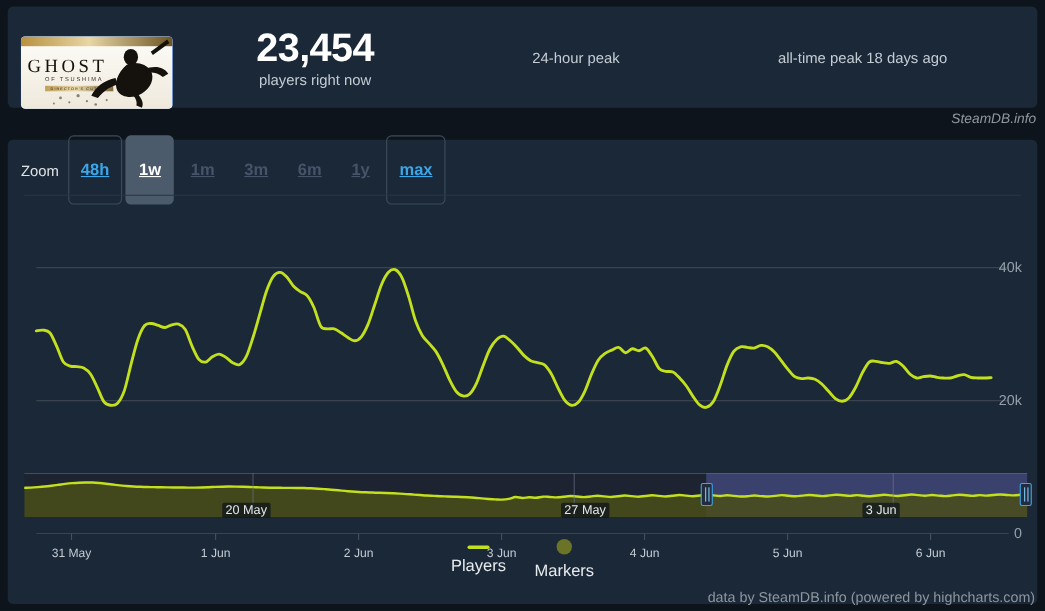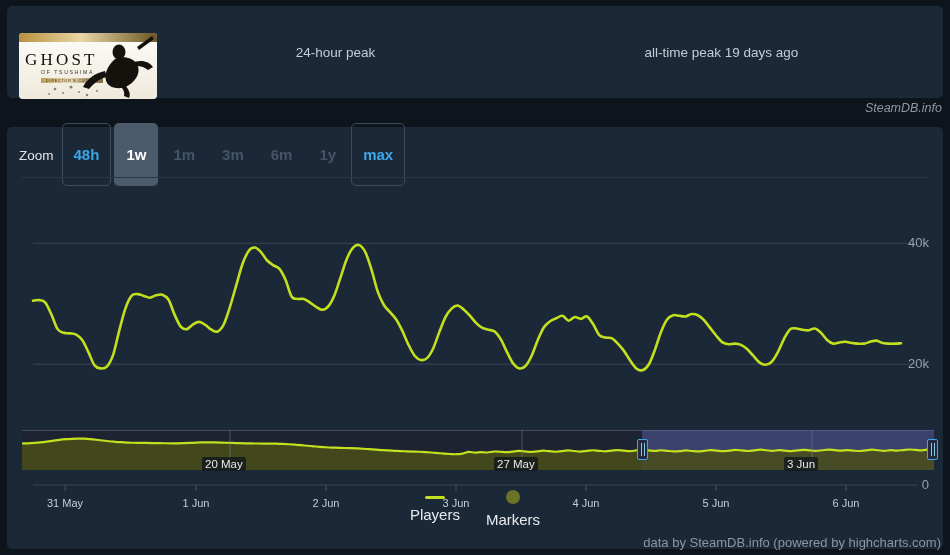--- a/index.html
+++ b/index.html
@@ -97,20 +97,21 @@
   .rb {
     font-size: 15px;
     font-weight: bold;
     padding: 22px 11px;
     margin-right: 3px;
     border-radius: 5px;
     border: 1px solid transparent;
     line-height: 16px;
     cursor: pointer;
     user-select: none;
+    text-decoration: underline;
   }
   .rb.outlined { color: #3ba7e8; border-color: #3d4c5c; background: transparent; }
   .rb.active   { color: #ffffff; background: #4c5b6b; border-color: transparent; }
   .rb.dim      { color: #46546a; background: transparent; border-color: transparent; }
 
   .zoom-divider {
     position: absolute;
     left: 15px; top: 50px;
     width: 906px; height: 1px;
     background: #2b3643;
@@ -242,24 +243,28 @@
             <circle cx="60" cy="59" r="1"></circle>
           <circle cx="68" cy="62" r="1.2"></circle>
             <circle cx="30" cy="61" r="0.9"></circle>
           <circle cx="78" cy="58" r="1"></circle>
         </g>
       </svg>
     </div>
 
     <div class="stats">
       <div class="stat">
+        <div class="stat-num">23,454</div>
+        <div class="stat-label">players right now</div>
+      </div>
+      <div class="stat">
         <div class="stat-label">24-hour peak</div>
       </div>
       <div class="stat">
-        <div class="stat-label">all-time peak 19 days ago</div>
+        <div class="stat-label">all-time peak 18 days ago</div>
       </div>
     </div>
   </div>
 
   <div class="attribution">SteamDB.info</div>
 
   <div class="chart-panel">
 
     <div class="zoom-row">
       <span class="zoom-label">Zoom</span>
@@ -303,21 +308,21 @@
           <rect x="620" y="0" width="292" height="40" fill="#4a5492" opacity="0.62"></rect>
           <path d="M 0.00 13.50 C 1.03 13.46, 4.14 13.39, 6.20 13.29 C 8.27 13.18, 10.34 13.02, 12.41 12.86 C 14.48 12.70, 16.54 12.54, 18.61 12.32 C 20.68 12.11, 22.75 11.84, 24.82 11.57 C 26.88 11.30, 28.95 11.00, 31.02 10.71 C 33.09 10.43, 35.16 10.11, 37.22 9.86 C 39.29 9.61, 41.36 9.39, 43.43 9.21 C 45.50 9.04, 47.56 8.89, 49.63 8.79 C 51.70 8.68, 53.77 8.59, 55.84 8.57 C 57.90 8.55, 59.97 8.59, 62.04 8.68 C 64.11 8.77, 66.18 8.93, 68.24 9.11 C 70.31 9.29, 72.38 9.52, 74.45 9.75 C 76.52 9.98, 78.59 10.25, 80.65 10.50 C 82.72 10.75, 84.79 11.04, 86.86 11.25 C 88.93 11.46, 90.99 11.62, 93.06 11.79 C 95.13 11.95, 97.20 12.09, 99.27 12.21 C 101.33 12.34, 103.40 12.45, 105.47 12.54 C 107.54 12.62, 109.61 12.70, 111.67 12.75 C 113.74 12.80, 115.81 12.82, 117.88 12.86 C 119.95 12.89, 122.01 12.93, 124.08 12.96 C 126.15 13.00, 128.22 13.04, 130.29 13.07 C 132.35 13.11, 134.42 13.15, 136.49 13.18 C 138.56 13.21, 140.63 13.21, 142.69 13.23 C 144.76 13.25, 146.83 13.28, 148.90 13.29 C 150.97 13.29, 153.03 13.30, 155.10 13.29 C 157.17 13.27, 159.24 13.23, 161.31 13.18 C 163.37 13.12, 165.44 13.05, 167.51 12.96 C 169.58 12.88, 171.65 12.73, 173.71 12.64 C 175.78 12.55, 177.85 12.48, 179.92 12.43 C 181.99 12.37, 184.05 12.33, 186.12 12.32 C 188.19 12.31, 190.26 12.34, 192.33 12.38 C 194.39 12.41, 196.46 12.47, 198.53 12.54 C 200.60 12.60, 202.67 12.68, 204.73 12.75 C 206.80 12.82, 208.87 12.89, 210.94 12.96 C 213.01 13.04, 215.07 13.12, 217.14 13.18 C 219.21 13.24, 221.28 13.29, 223.35 13.34 C 225.41 13.38, 227.48 13.42, 229.55 13.45 C 231.62 13.47, 233.69 13.48, 235.76 13.50 C 237.82 13.52, 239.89 13.54, 241.96 13.55 C 244.03 13.57, 246.10 13.58, 248.16 13.61 C 250.23 13.63, 252.30 13.66, 254.37 13.71 C 256.44 13.77, 258.50 13.84, 260.57 13.93 C 262.64 14.02, 264.71 14.13, 266.78 14.25 C 268.84 14.38, 270.91 14.52, 272.98 14.68 C 275.05 14.84, 277.12 15.04, 279.18 15.21 C 281.25 15.39, 283.32 15.57, 285.39 15.75 C 287.46 15.93, 289.52 16.11, 291.59 16.29 C 293.66 16.46, 295.73 16.66, 297.80 16.82 C 299.86 16.98, 301.93 17.13, 304.00 17.25 C 306.07 17.38, 308.14 17.48, 310.20 17.57 C 312.27 17.66, 314.34 17.71, 316.41 17.79 C 318.48 17.86, 320.54 17.93, 322.61 18.00 C 324.68 18.07, 326.75 18.14, 328.82 18.21 C 330.88 18.29, 332.95 18.34, 335.02 18.43 C 337.09 18.52, 339.16 18.63, 341.22 18.75 C 343.29 18.88, 345.36 19.04, 347.43 19.18 C 349.50 19.32, 351.56 19.46, 353.63 19.61 C 355.70 19.75, 357.77 19.89, 359.84 20.04 C 361.90 20.18, 363.97 20.34, 366.04 20.46 C 368.11 20.59, 370.18 20.68, 372.24 20.79 C 374.31 20.89, 376.38 21.02, 378.45 21.11 C 380.52 21.20, 382.59 21.25, 384.65 21.32 C 386.72 21.39, 388.79 21.46, 390.86 21.54 C 392.93 21.61, 394.99 21.66, 397.06 21.75 C 399.13 21.84, 401.20 21.95, 403.27 22.07 C 405.33 22.20, 407.40 22.34, 409.47 22.50 C 411.54 22.66, 413.61 22.86, 415.67 23.04 C 417.74 23.21, 419.81 23.41, 421.88 23.57 C 423.95 23.73, 426.01 23.89, 428.08 24.00 C 430.15 24.11, 432.22 24.29, 434.29 24.21 C 436.35 24.14, 438.42 23.96, 440.49 23.57 C 442.56 23.18, 444.63 22.00, 446.69 21.86 C 448.76 21.71, 450.83 22.68, 452.90 22.71 C 454.97 22.75, 457.03 22.11, 459.10 22.07 C 461.17 22.04, 463.24 22.59, 465.31 22.50 C 467.37 22.41, 469.44 21.66, 471.51 21.54 C 473.58 21.41, 475.65 21.64, 477.71 21.75 C 479.78 21.86, 481.85 22.20, 483.92 22.18 C 485.99 22.16, 488.05 21.86, 490.12 21.64 C 492.19 21.43, 494.26 20.93, 496.33 20.89 C 498.39 20.86, 500.46 21.25, 502.53 21.43 C 504.60 21.61, 506.67 21.98, 508.73 21.96 C 510.80 21.95, 512.87 21.54, 514.94 21.32 C 517.01 21.11, 519.07 20.70, 521.14 20.68 C 523.21 20.66, 525.28 21.04, 527.35 21.21 C 529.41 21.39, 531.48 21.77, 533.55 21.75 C 535.62 21.73, 537.69 21.32, 539.76 21.11 C 541.82 20.89, 543.89 20.48, 545.96 20.46 C 548.03 20.45, 550.10 20.82, 552.16 21.00 C 554.23 21.18, 556.30 21.55, 558.37 21.54 C 560.44 21.52, 562.50 21.11, 564.57 20.89 C 566.64 20.68, 568.71 20.27, 570.78 20.25 C 572.84 20.23, 574.91 20.61, 576.98 20.79 C 579.05 20.96, 581.12 21.34, 583.18 21.32 C 585.25 21.30, 587.32 20.89, 589.39 20.68 C 591.46 20.46, 593.52 20.05, 595.59 20.04 C 597.66 20.02, 599.73 20.39, 601.80 20.57 C 603.86 20.75, 605.93 21.13, 608.00 21.11 C 610.07 21.09, 612.14 20.68, 614.20 20.46 C 616.27 20.25, 618.34 19.84, 620.41 19.82 C 622.48 19.80, 624.54 20.18, 626.61 20.36 C 628.68 20.54, 630.75 20.91, 632.82 20.89 C 634.88 20.88, 636.95 20.27, 639.02 20.25 C 641.09 20.23, 643.16 20.61, 645.22 20.79 C 647.29 20.96, 649.36 21.27, 651.43 21.32 C 653.50 21.38, 655.56 21.25, 657.63 21.11 C 659.70 20.96, 661.77 20.48, 663.84 20.46 C 665.90 20.45, 667.97 20.84, 670.04 21.00 C 672.11 21.16, 674.18 21.46, 676.24 21.43 C 678.31 21.39, 680.38 21.00, 682.45 20.79 C 684.52 20.57, 686.59 20.16, 688.65 20.14 C 690.72 20.13, 692.79 20.50, 694.86 20.68 C 696.93 20.86, 698.99 21.23, 701.06 21.21 C 703.13 21.20, 705.20 20.79, 707.27 20.57 C 709.33 20.36, 711.40 19.95, 713.47 19.93 C 715.54 19.91, 717.61 20.29, 719.67 20.46 C 721.74 20.64, 723.81 21.02, 725.88 21.00 C 727.95 20.98, 730.01 20.57, 732.08 20.36 C 734.15 20.14, 736.22 19.73, 738.29 19.71 C 740.35 19.70, 742.42 20.07, 744.49 20.25 C 746.56 20.43, 748.63 20.80, 750.69 20.79 C 752.76 20.77, 754.83 20.16, 756.90 20.14 C 758.97 20.13, 761.03 20.52, 763.10 20.68 C 765.17 20.84, 767.24 21.14, 769.31 21.11 C 771.37 21.07, 773.44 20.68, 775.51 20.46 C 777.58 20.25, 779.65 19.84, 781.71 19.82 C 783.78 19.80, 785.85 20.18, 787.92 20.36 C 789.99 20.54, 792.05 20.91, 794.12 20.89 C 796.19 20.88, 798.26 20.46, 800.33 20.25 C 802.39 20.04, 804.46 19.63, 806.53 19.61 C 808.60 19.59, 810.67 19.96, 812.73 20.14 C 814.80 20.32, 816.87 20.70, 818.94 20.68 C 821.01 20.66, 823.07 20.05, 825.14 20.04 C 827.21 20.02, 829.28 20.41, 831.35 20.57 C 833.41 20.73, 835.48 21.04, 837.55 21.00 C 839.62 20.96, 841.69 20.57, 843.76 20.36 C 845.82 20.14, 847.89 19.73, 849.96 19.71 C 852.03 19.70, 854.10 20.07, 856.16 20.25 C 858.23 20.43, 860.30 20.80, 862.37 20.79 C 864.44 20.77, 866.50 20.18, 868.57 20.14 C 870.64 20.11, 872.71 20.59, 874.78 20.57 C 876.84 20.55, 878.91 20.21, 880.98 20.04 C 883.05 19.86, 885.12 19.52, 887.18 19.50 C 889.25 19.48, 891.32 19.79, 893.39 19.93 C 895.46 20.07, 897.52 20.39, 899.59 20.36 C 901.66 20.32, 903.73 19.93, 905.80 19.71 C 907.86 19.50, 910.97 19.18, 912.00 19.07 L 912 40 L 0 40 Z" fill="#4a4f18" opacity="0.82"></path>
           <path d="M 0.00 13.50 C 1.03 13.46, 4.14 13.39, 6.20 13.29 C 8.27 13.18, 10.34 13.02, 12.41 12.86 C 14.48 12.70, 16.54 12.54, 18.61 12.32 C 20.68 12.11, 22.75 11.84, 24.82 11.57 C 26.88 11.30, 28.95 11.00, 31.02 10.71 C 33.09 10.43, 35.16 10.11, 37.22 9.86 C 39.29 9.61, 41.36 9.39, 43.43 9.21 C 45.50 9.04, 47.56 8.89, 49.63 8.79 C 51.70 8.68, 53.77 8.59, 55.84 8.57 C 57.90 8.55, 59.97 8.59, 62.04 8.68 C 64.11 8.77, 66.18 8.93, 68.24 9.11 C 70.31 9.29, 72.38 9.52, 74.45 9.75 C 76.52 9.98, 78.59 10.25, 80.65 10.50 C 82.72 10.75, 84.79 11.04, 86.86 11.25 C 88.93 11.46, 90.99 11.62, 93.06 11.79 C 95.13 11.95, 97.20 12.09, 99.27 12.21 C 101.33 12.34, 103.40 12.45, 105.47 12.54 C 107.54 12.62, 109.61 12.70, 111.67 12.75 C 113.74 12.80, 115.81 12.82, 117.88 12.86 C 119.95 12.89, 122.01 12.93, 124.08 12.96 C 126.15 13.00, 128.22 13.04, 130.29 13.07 C 132.35 13.11, 134.42 13.15, 136.49 13.18 C 138.56 13.21, 140.63 13.21, 142.69 13.23 C 144.76 13.25, 146.83 13.28, 148.90 13.29 C 150.97 13.29, 153.03 13.30, 155.10 13.29 C 157.17 13.27, 159.24 13.23, 161.31 13.18 C 163.37 13.12, 165.44 13.05, 167.51 12.96 C 169.58 12.88, 171.65 12.73, 173.71 12.64 C 175.78 12.55, 177.85 12.48, 179.92 12.43 C 181.99 12.37, 184.05 12.33, 186.12 12.32 C 188.19 12.31, 190.26 12.34, 192.33 12.38 C 194.39 12.41, 196.46 12.47, 198.53 12.54 C 200.60 12.60, 202.67 12.68, 204.73 12.75 C 206.80 12.82, 208.87 12.89, 210.94 12.96 C 213.01 13.04, 215.07 13.12, 217.14 13.18 C 219.21 13.24, 221.28 13.29, 223.35 13.34 C 225.41 13.38, 227.48 13.42, 229.55 13.45 C 231.62 13.47, 233.69 13.48, 235.76 13.50 C 237.82 13.52, 239.89 13.54, 241.96 13.55 C 244.03 13.57, 246.10 13.58, 248.16 13.61 C 250.23 13.63, 252.30 13.66, 254.37 13.71 C 256.44 13.77, 258.50 13.84, 260.57 13.93 C 262.64 14.02, 264.71 14.13, 266.78 14.25 C 268.84 14.38, 270.91 14.52, 272.98 14.68 C 275.05 14.84, 277.12 15.04, 279.18 15.21 C 281.25 15.39, 283.32 15.57, 285.39 15.75 C 287.46 15.93, 289.52 16.11, 291.59 16.29 C 293.66 16.46, 295.73 16.66, 297.80 16.82 C 299.86 16.98, 301.93 17.13, 304.00 17.25 C 306.07 17.38, 308.14 17.48, 310.20 17.57 C 312.27 17.66, 314.34 17.71, 316.41 17.79 C 318.48 17.86, 320.54 17.93, 322.61 18.00 C 324.68 18.07, 326.75 18.14, 328.82 18.21 C 330.88 18.29, 332.95 18.34, 335.02 18.43 C 337.09 18.52, 339.16 18.63, 341.22 18.75 C 343.29 18.88, 345.36 19.04, 347.43 19.18 C 349.50 19.32, 351.56 19.46, 353.63 19.61 C 355.70 19.75, 357.77 19.89, 359.84 20.04 C 361.90 20.18, 363.97 20.34, 366.04 20.46 C 368.11 20.59, 370.18 20.68, 372.24 20.79 C 374.31 20.89, 376.38 21.02, 378.45 21.11 C 380.52 21.20, 382.59 21.25, 384.65 21.32 C 386.72 21.39, 388.79 21.46, 390.86 21.54 C 392.93 21.61, 394.99 21.66, 397.06 21.75 C 399.13 21.84, 401.20 21.95, 403.27 22.07 C 405.33 22.20, 407.40 22.34, 409.47 22.50 C 411.54 22.66, 413.61 22.86, 415.67 23.04 C 417.74 23.21, 419.81 23.41, 421.88 23.57 C 423.95 23.73, 426.01 23.89, 428.08 24.00 C 430.15 24.11, 432.22 24.29, 434.29 24.21 C 436.35 24.14, 438.42 23.96, 440.49 23.57 C 442.56 23.18, 444.63 22.00, 446.69 21.86 C 448.76 21.71, 450.83 22.68, 452.90 22.71 C 454.97 22.75, 457.03 22.11, 459.10 22.07 C 461.17 22.04, 463.24 22.59, 465.31 22.50 C 467.37 22.41, 469.44 21.66, 471.51 21.54 C 473.58 21.41, 475.65 21.64, 477.71 21.75 C 479.78 21.86, 481.85 22.20, 483.92 22.18 C 485.99 22.16, 488.05 21.86, 490.12 21.64 C 492.19 21.43, 494.26 20.93, 496.33 20.89 C 498.39 20.86, 500.46 21.25, 502.53 21.43 C 504.60 21.61, 506.67 21.98, 508.73 21.96 C 510.80 21.95, 512.87 21.54, 514.94 21.32 C 517.01 21.11, 519.07 20.70, 521.14 20.68 C 523.21 20.66, 525.28 21.04, 527.35 21.21 C 529.41 21.39, 531.48 21.77, 533.55 21.75 C 535.62 21.73, 537.69 21.32, 539.76 21.11 C 541.82 20.89, 543.89 20.48, 545.96 20.46 C 548.03 20.45, 550.10 20.82, 552.16 21.00 C 554.23 21.18, 556.30 21.55, 558.37 21.54 C 560.44 21.52, 562.50 21.11, 564.57 20.89 C 566.64 20.68, 568.71 20.27, 570.78 20.25 C 572.84 20.23, 574.91 20.61, 576.98 20.79 C 579.05 20.96, 581.12 21.34, 583.18 21.32 C 585.25 21.30, 587.32 20.89, 589.39 20.68 C 591.46 20.46, 593.52 20.05, 595.59 20.04 C 597.66 20.02, 599.73 20.39, 601.80 20.57 C 603.86 20.75, 605.93 21.13, 608.00 21.11 C 610.07 21.09, 612.14 20.68, 614.20 20.46 C 616.27 20.25, 618.34 19.84, 620.41 19.82 C 622.48 19.80, 624.54 20.18, 626.61 20.36 C 628.68 20.54, 630.75 20.91, 632.82 20.89 C 634.88 20.88, 636.95 20.27, 639.02 20.25 C 641.09 20.23, 643.16 20.61, 645.22 20.79 C 647.29 20.96, 649.36 21.27, 651.43 21.32 C 653.50 21.38, 655.56 21.25, 657.63 21.11 C 659.70 20.96, 661.77 20.48, 663.84 20.46 C 665.90 20.45, 667.97 20.84, 670.04 21.00 C 672.11 21.16, 674.18 21.46, 676.24 21.43 C 678.31 21.39, 680.38 21.00, 682.45 20.79 C 684.52 20.57, 686.59 20.16, 688.65 20.14 C 690.72 20.13, 692.79 20.50, 694.86 20.68 C 696.93 20.86, 698.99 21.23, 701.06 21.21 C 703.13 21.20, 705.20 20.79, 707.27 20.57 C 709.33 20.36, 711.40 19.95, 713.47 19.93 C 715.54 19.91, 717.61 20.29, 719.67 20.46 C 721.74 20.64, 723.81 21.02, 725.88 21.00 C 727.95 20.98, 730.01 20.57, 732.08 20.36 C 734.15 20.14, 736.22 19.73, 738.29 19.71 C 740.35 19.70, 742.42 20.07, 744.49 20.25 C 746.56 20.43, 748.63 20.80, 750.69 20.79 C 752.76 20.77, 754.83 20.16, 756.90 20.14 C 758.97 20.13, 761.03 20.52, 763.10 20.68 C 765.17 20.84, 767.24 21.14, 769.31 21.11 C 771.37 21.07, 773.44 20.68, 775.51 20.46 C 777.58 20.25, 779.65 19.84, 781.71 19.82 C 783.78 19.80, 785.85 20.18, 787.92 20.36 C 789.99 20.54, 792.05 20.91, 794.12 20.89 C 796.19 20.88, 798.26 20.46, 800.33 20.25 C 802.39 20.04, 804.46 19.63, 806.53 19.61 C 808.60 19.59, 810.67 19.96, 812.73 20.14 C 814.80 20.32, 816.87 20.70, 818.94 20.68 C 821.01 20.66, 823.07 20.05, 825.14 20.04 C 827.21 20.02, 829.28 20.41, 831.35 20.57 C 833.41 20.73, 835.48 21.04, 837.55 21.00 C 839.62 20.96, 841.69 20.57, 843.76 20.36 C 845.82 20.14, 847.89 19.73, 849.96 19.71 C 852.03 19.70, 854.10 20.07, 856.16 20.25 C 858.23 20.43, 860.30 20.80, 862.37 20.79 C 864.44 20.77, 866.50 20.18, 868.57 20.14 C 870.64 20.11, 872.71 20.59, 874.78 20.57 C 876.84 20.55, 878.91 20.21, 880.98 20.04 C 883.05 19.86, 885.12 19.52, 887.18 19.50 C 889.25 19.48, 891.32 19.79, 893.39 19.93 C 895.46 20.07, 897.52 20.39, 899.59 20.36 C 901.66 20.32, 903.73 19.93, 905.80 19.71 C 907.86 19.50, 910.97 19.18, 912.00 19.07" fill="none" stroke="#c3e01e" stroke-width="2.2" stroke-linecap="round" stroke-linejoin="round"></path>
           <line x1="208" x2="208" y1="0" y2="40" stroke="#737f96" stroke-width="1" opacity="0.55"></line>
           <line x1="500" x2="500" y1="0" y2="40" stroke="#737f96" stroke-width="1" opacity="0.55"></line>
           <line x1="790" x2="790" y1="0" y2="40" stroke="#737f96" stroke-width="1" opacity="0.55"></line>
           <line x1="0" x2="912" y1="0.5" y2="0.5" stroke="#6b7689" stroke-width="1" opacity="0.5"></line>
         </svg>
       <div id="nav-dates">
           <div class="nav-date" style="left: 180px; top: 27px;">20 May</div>
-          <div class="nav-date" style="left: 472px; top: 27px;">27 May</div>
+          <div class="nav-date" style="left: 488px; top: 27px;">27 May</div>
           <div class="nav-date" style="left: 762px; top: 27px;">3 Jun</div>
         </div>
       <div id="nav-handles">
           <div class="nav-handle" style="left: 615px; top: 9px;">
             <i class="g1"></i>
             <i class="g2"></i>
           </div>
           <div class="nav-handle" style="left: 905px; top: 9px;">
             <i class="g1"></i>
             <i class="g2"></i>

